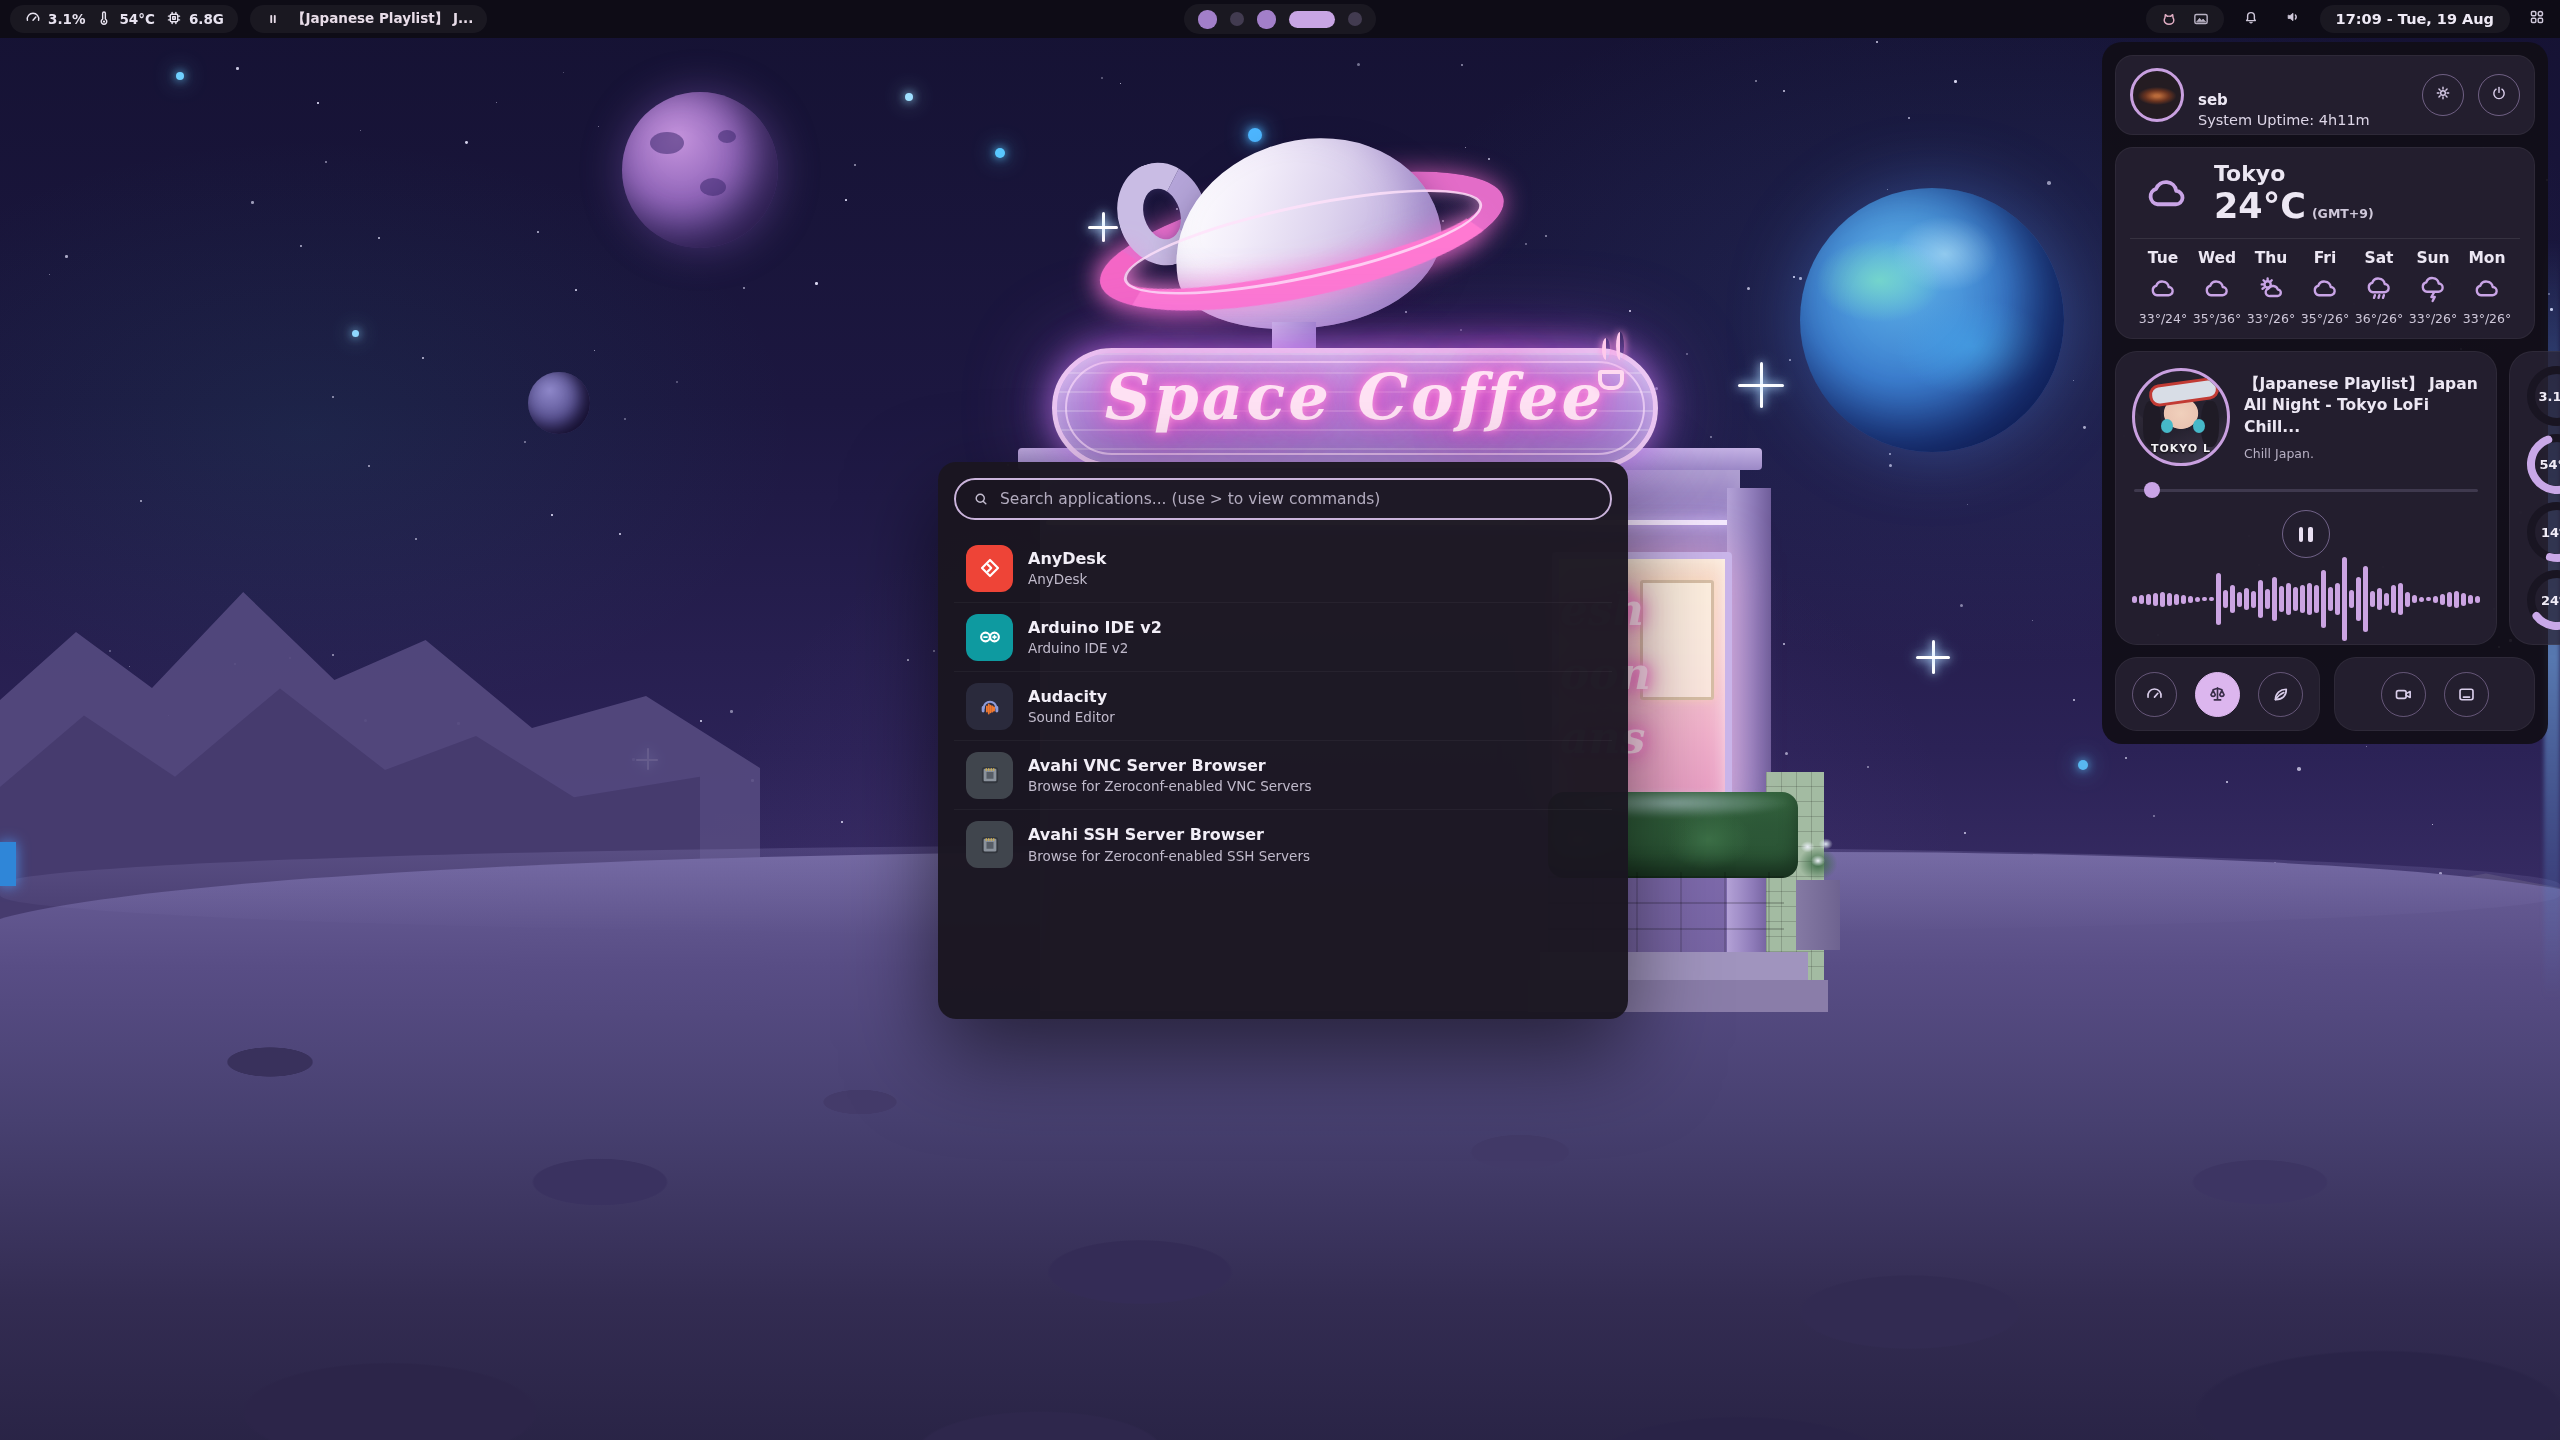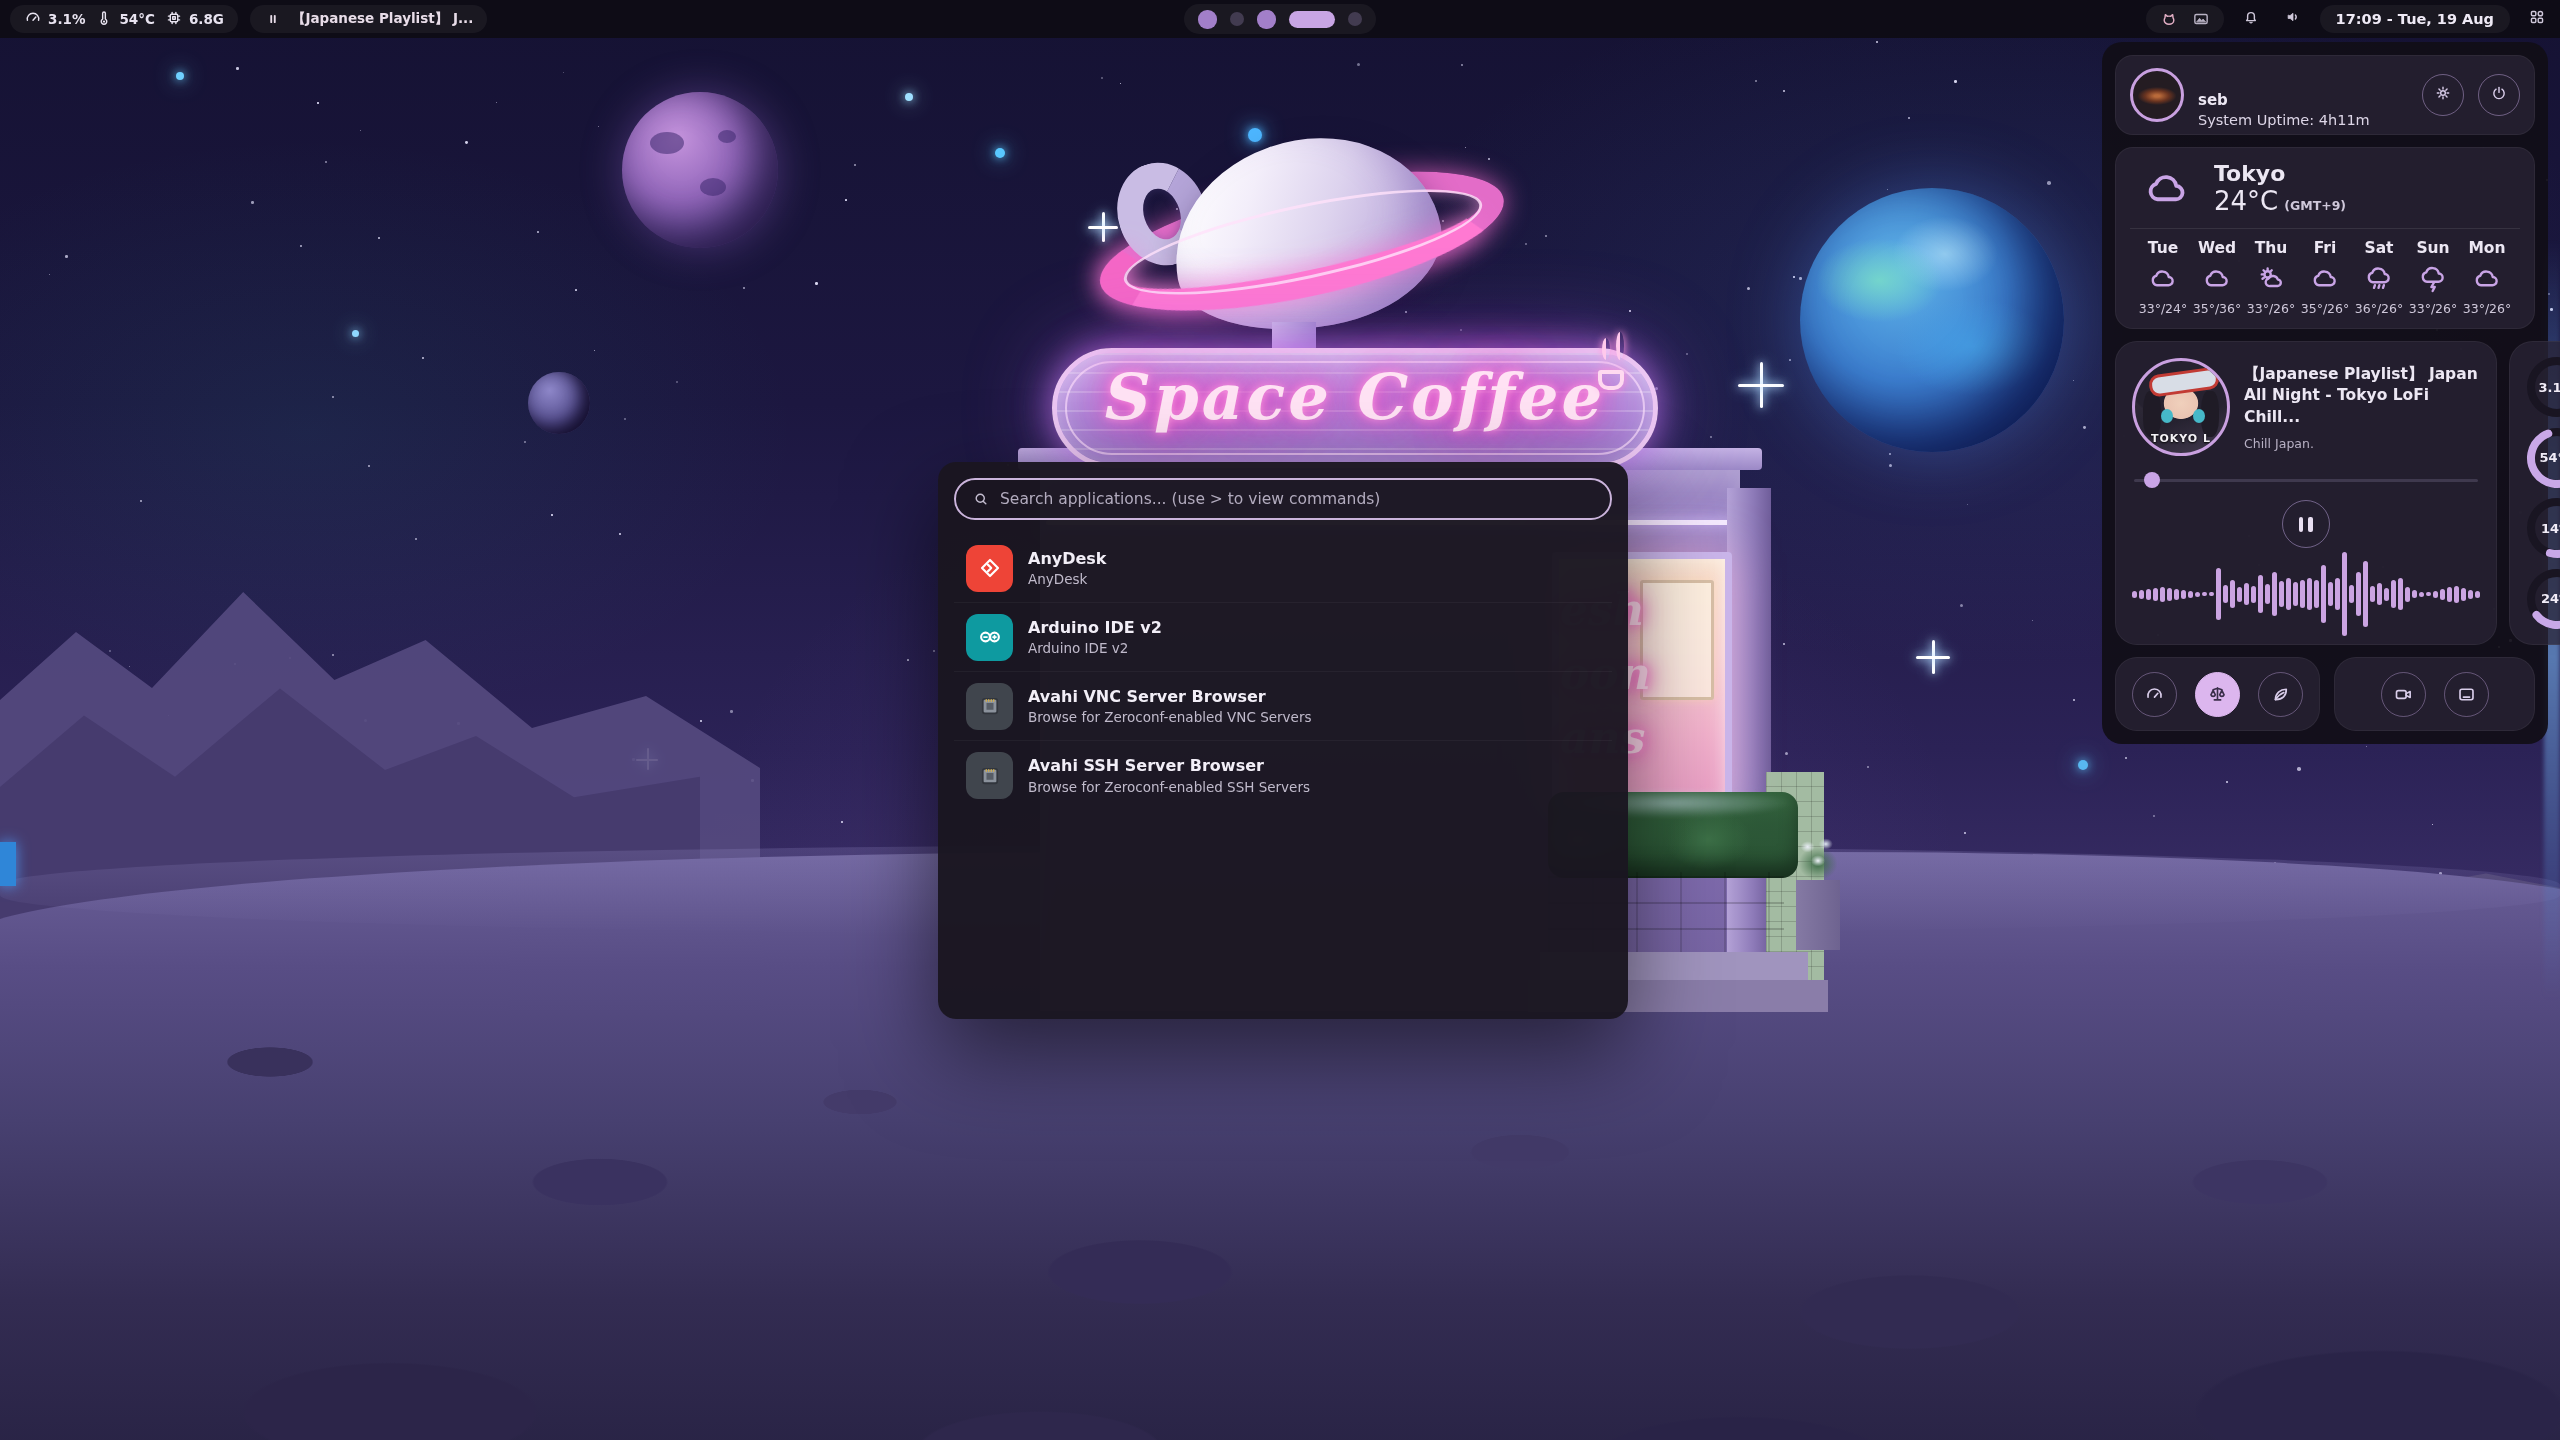--- a/index.html
+++ b/index.html
@@ -198,21 +198,21 @@
   #user-name { font-size:15px; font-weight:bold; }
   #user-uptime { font-size:14.5px; margin-top:3px; color:#ddd6e7; }
   .round-btn { width:42px; height:42px; border-radius:50%; border:1.5px solid rgba(205,175,235,.45);
     display:flex; align-items:center; justify-content:center; color:#d9cdea; }
   .round-btn svg { width:20px; height:20px; }
 
   #weather-card { flex:none; padding:14px 20px 12px; }
   #weather-head { display:flex; align-items:center; gap:16px; }
   #weather-head svg { width:62px; height:46px; color:#c9a4e6; }
   #w-city { font-size:22px; font-weight:bold; line-height:1.1; }
-  #w-temp { font-size:26px; font-weight:normal; }
+  #w-temp { font-size:35px; font-weight:bold; }
   #w-tz { font-size:12.5px; font-weight:bold; color:#cfc8da; margin-left:6px; }
   #w-divider { height:1px; background:rgba(255,255,255,.09); margin:12px -6px 10px; }
   #forecast { display:flex; justify-content:space-between; }
   .fc-col { display:flex; flex-direction:column; align-items:center; gap:7px; width:54px; }
   .fc-day { font-size:15.5px; font-weight:bold; }
   .fc-col svg { width:30px; height:30px; color:#c9a4e6; }
   .fc-temp { font-size:12.5px; color:#cfc8da; }
 
   #mid-row { flex:1; display:flex; gap:12px; min-height:0; }
   #music-card { flex:1; padding:16px 16px 10px; display:flex; flex-direction:column; border-radius:22px; }
@@ -622,20 +622,33 @@
             <circle cx="15.6" cy="12" r="3.5" stroke="#fff" stroke-width="1.7"></circle>
             <path d="M7.2 12h2.4M14.4 12h2.4M15.6 10.8v2.4" stroke="#fff" stroke-width="1.4"></path>
           </svg>
         </div>
         <div>
           <div class="app-title">Arduino IDE v2</div>
           <div class="app-desc">Arduino IDE v2</div>
         </div>
       </div>
       <div class="app-row">
+        <div class="app-icon" style="background: rgb(42, 42, 60);">
+          <svg viewBox="0 0 24 24" fill="none" stroke="currentColor" stroke-width="1.9" stroke-linecap="round" stroke-linejoin="round">
+            <path d="M7 13.6a5 5 0 0 1 10 0" stroke="#8f9bd8" stroke-width="1.7"></path>
+            <path d="M6.5 13.2v2.8M17.5 13.2v2.8" stroke="#8f9bd8" stroke-width="2.3"></path>
+            <path d="M9.5 12.2v4.2M11 10.6v7.4M12.5 11.6v5.4M14 12.2v4.2M15.3 13v2.6" stroke="#f07830" stroke-width="1.4"></path>
+          </svg>
+        </div>
+        <div>
+          <div class="app-title">Audacity</div>
+          <div class="app-desc">Sound Editor</div>
+        </div>
+      </div>
+      <div class="app-row">
         <div class="app-icon" style="background: rgb(64, 69, 77);">
           <svg viewBox="0 0 24 24" fill="none" stroke="currentColor" stroke-width="1.9" stroke-linecap="round" stroke-linejoin="round">
             <rect x="6.2" y="6.2" width="11.6" height="11.6" rx="1.6" fill="#8b929c" stroke="#31353c" stroke-width="1.4"></rect>
             <rect x="9.2" y="9.6" width="5.6" height="5.4" fill="#575d66" stroke="none"></rect>
             <path d="M9 6.8v1.4M11 6.8v1.4M13 6.8v1.4M15 6.8v1.4" stroke="#d8b24a" stroke-width="1"></path>
           </svg>
         </div>
         <div>
           <div class="app-title">Avahi VNC Server Browser</div>
           <div class="app-desc">Browse for Zeroconf-enabled VNC Servers</div>

